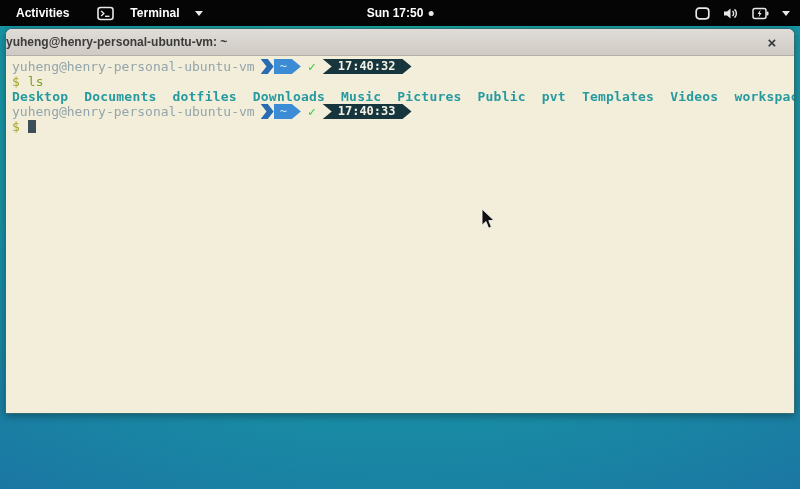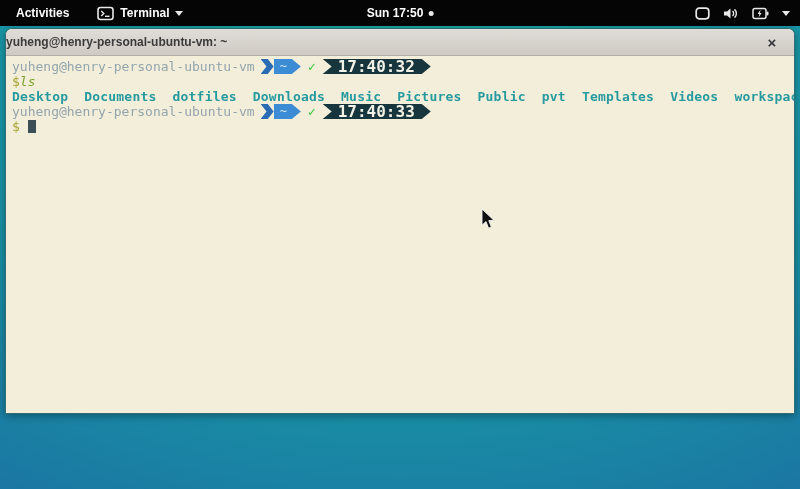--- a/index.html
+++ b/index.html
@@ -11,21 +11,21 @@
     background: radial-gradient(ellipse 120% 130% at 50% 18%, #17ab9f 0%, #1897a6 40%, #1b74a2 78%, #1c6399 100%);
   }
 
   
   .topbar {
     position:absolute; left:0; top:0; width:800px; height:26px;
     background:#050505; color:#fff; display:flex; align-items:center;
     font-size:12px; font-weight:bold; padding:5px 10px;
   }
   .tb-activities { padding:2px 6px; cursor:default; }
-  .tb-appmenu { display:flex; align-items:center; gap:6px; margin-left:16px; padding:2px 6px;text-align:center; }
+  .tb-appmenu { display:flex; align-items:center; gap:16px; margin-left:16px; padding:2px 6px;text-align:center; }
   .tb-center { position:absolute; left:50%; transform:translateX(-50%); display:flex; align-items:center; gap:5px; }
   .tb-dot { width:5px; height:5px; border-radius:50%; background:#e8e8e8; }
   .tb-right { margin-left:auto; display:flex; align-items:center; gap:13px; }
   .caret-down { width:0; height:0; border-left:4px solid transparent; border-right:4px solid transparent; border-top:5px solid #e8e8e8; display:inline-block; }
 
   
   .window {
     position:absolute; left:5px; top:28px; width:790px; height:386px;
     border:1px solid #2d6f74; border-radius:7px 7px 0 0;
     box-shadow:0 2px 8px rgba(0,0,0,.35);
@@ -44,39 +44,39 @@
     font-size:15px; font-weight:bold; color:#33373c; cursor:default;
   }
 
   .term {
     flex:1; background:#f3eeda; padding:3px 6px;
     font-family:"DejaVu Sans Mono", monospace; font-size:13px; line-height:15px; color:#3a3a3a;
   }
   .tline { height:15px; white-space:pre; display:flex; align-items:center; }
   .t-user { color:#93a5ad; }
   .t-dollar { color:#a6a42c; }
-  .t-cmd { color:#7ba32b; margin-left:0;font-style:italic; }
+  .t-cmd { color:#7ba32b; margin-left:8px; }
   .t-dirs { color:#279aa0; font-weight:bold; letter-spacing:.2px; }
 
   
   .pl-chev {
     display:inline-block; width:13px; height:15px; margin-left:6px;
     background:#2a6cb4;
     clip-path:polygon(0 0, 55% 0, 100% 50%, 55% 100%, 0 100%, 45% 50%);
   }
   .pl-blue {
     display:inline-block; height:15px; line-height:15px;
     background:#3b8cd4; color:#cfe6f8; font-size:12px;
     padding:0 14px 0 6px;
     clip-path:polygon(0 0, calc(100% - 9px) 0, 100% 50%, calc(100% - 9px) 100%, 0 100%);
   }
   .pl-check { color:#33cc33; font-weight:bold; margin:0 7px; font-size:13px; }
   .pl-dark {
     display:inline-block; height:15px; line-height:15px;
-    background:#17353d; color:#f2f1e6; font-weight:bold; font-size:16px;
+    background:#17353d; color:#f2f1e6; font-weight:bold; font-size:12px;
     padding:0 16px 0 15px;
     clip-path:polygon(0 0, calc(100% - 9px) 0, 100% 50%, calc(100% - 9px) 100%, 0 100%, 9px 50%);
   }
   .cursor-block { display:inline-block; width:8px; height:13px; background:#3c4e58; margin-left:8px; }
 
   
   .icon-svg { display:block; }
 
   
   .mouse { position:absolute; left:481px; top:209px; z-index:50; }

